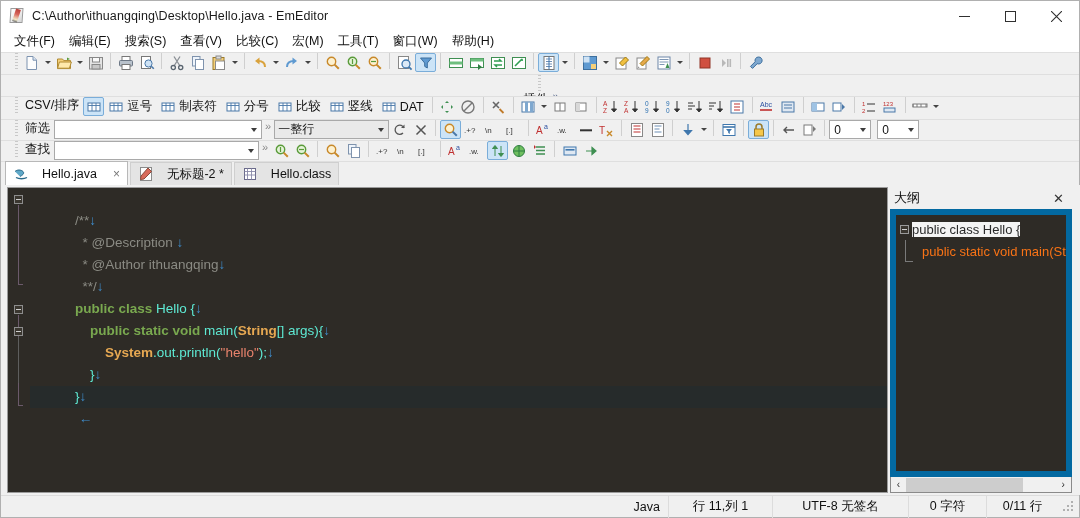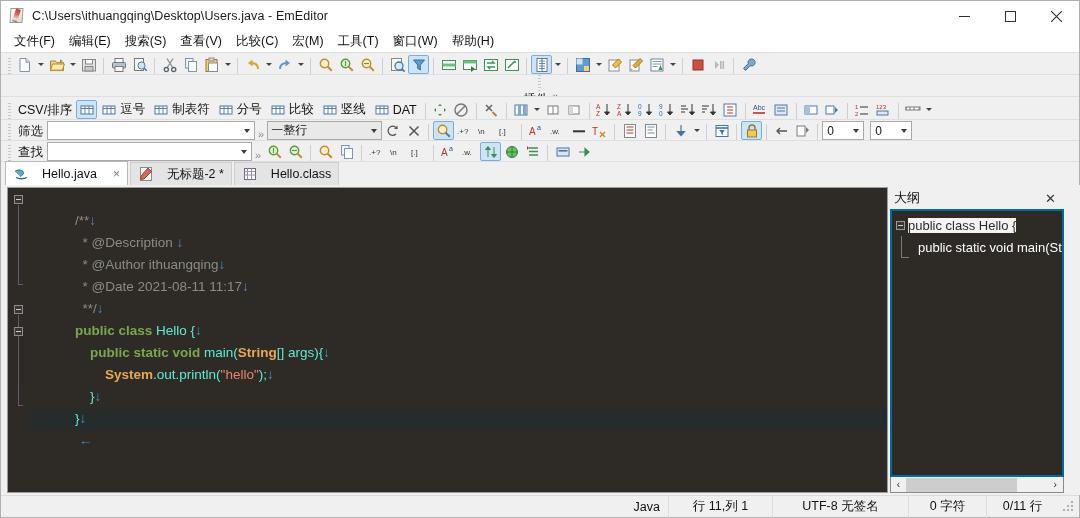--- a/index.html
+++ b/index.html
@@ -64,24 +64,24 @@
     border-bottom: 0;
   }
   .menu-item {
     font-size: 12.5px; color: #111;
     padding: 2px 7px 3px 7px;
     white-space: nowrap;
   }
 
   
   .tb {
-    display: flex; align-items: flex-end;
+    display: flex; align-items: flex-start;
     background: #f0f0f0;
     border-top: 1px solid #dfdfdf;
-    padding-left: 6px;
+    padding-left: 13px;
     white-space: nowrap;
     overflow: hidden;
   }
   .tb-row1 { height: 22px; min-height: 22px; }
   .tb-row3 { height: 23px; min-height: 23px; }
   .tb-row4 { height: 21px; min-height: 21px; }
   .tb-row5 { height: 21px; min-height: 21px; }
 
   .grip {
     width: 3px; height: 16px; margin: 0 3px 0 1px;
@@ -219,30 +219,30 @@
     flex:1 1 auto; display:flex; flex-direction:column;
     background:#f0f0f0; padding: 2px 16px 2px 2px;
   }
   .outline-head {
     height:22px; display:flex; align-items:center; justify-content:space-between;
     padding: 0 4px 0 4px;
   }
   .outline-title { font-size:13px; color:#111; }
   .outline-close { font-size:13px; color:#333; padding:0 4px; }
   .outline-body {
-    flex:1 1 auto; background:#2e2b26; border:2px solid #0369a1;
+    flex:1 1 auto; background:#2e2b26; border:6px solid #0369a1;
     position:relative; overflow:hidden; padding-top:3px;
   }
   .ol-row { height:22px; display:flex; align-items:center; font-size:13px; white-space:nowrap; }
   .ol-row .olbox {
     width:9px;height:9px;border:1px solid #9a9a9a;background:#3a362f;
     display:flex;align-items:center;justify-content:center; margin: 0 3px 0 4px; flex:0 0 auto;
   }
   .ol-row .olbox:after{content:"";width:5px;height:1px;background:#cfcfcf;}
-  .ol-text { color:#ffffff; }
+  .ol-text { color:#f97316; }
   .ol-text.sel { background:#f4f4f4; color:#2b2b2b; }
   .ol-indent { width:26px; flex:0 0 auto; position:relative; }
   .ol-elbow { position:absolute; left:9px; top:-11px; width:1px; height:22px; background:#7a7a7a;}
   .ol-elbow2 { position:absolute; left:9px; top:10px; width:8px; height:1px; background:#7a7a7a;}
   .hscroll {
     height:16px; display:flex; align-items:center;
     background:#f0f0f0; border:1px solid #8a8a8a; border-top:none;
   }
   .hs-btn{ width:15px;height:14px;display:flex;align-items:center;justify-content:center;
            font-size:10px;color:#303030; background:#f0f0f0;}
@@ -274,21 +274,21 @@
 </head>
 <body>
 
 <div id="app">
 
   <div class="titlebar">
     <div class="title-icon">
       <div class="pg"></div>
         <div class="pen"></div>
     </div>
-    <div class="title-text">C:\Users\ithuangqing\Desktop\Users.java - EmEditor</div>
+    <div class="title-text">C:\Author\ithuangqing\Desktop\Hello.java - EmEditor</div>
     <div class="win-buttons">
       <div class="win-btn">
         <svg width="11" height="11" viewBox="0 0 11 11">
             <rect x="0" y="5" width="11" height="1" fill="#303030"></rect>
           </svg>
       </div>
       <div class="win-btn">
         <svg width="11" height="11" viewBox="0 0 11 11">
             <rect x="0.5" y="0.5" width="10" height="10" fill="none" stroke="#303030"></rect>
           </svg>
@@ -1027,23 +1027,20 @@
 
         <div class="code-area">
           <div class="line">
             <span class="cmt">/**</span><span class="ret">↓</span>
           </div>
           <div class="line">
             <span class="cmt">  * @Description </span><span class="ret">↓</span>
           </div>
           <div class="line">
             <span class="cmt">  * @Author ithuangqing</span><span class="ret">↓</span>
-          </div>
-          <div class="line">
-            <span class="cmt">  * @Date 2021-08-11 11:17</span><span class="ret">↓</span>
           </div>
           <div class="line">
             <span class="cmt">  **/</span><span class="ret">↓</span>
           </div>
           <div class="line">
             <span class="kw">public class </span><span class="plain">Hello {</span><span class="ret">↓</span>
           </div>
           <div class="line">
             <span class="kw">    public static void </span><span class="plain">main(</span><span class="type">String</span><span class="plain">[] args){</span><span class="ret">↓</span>
           </div>

